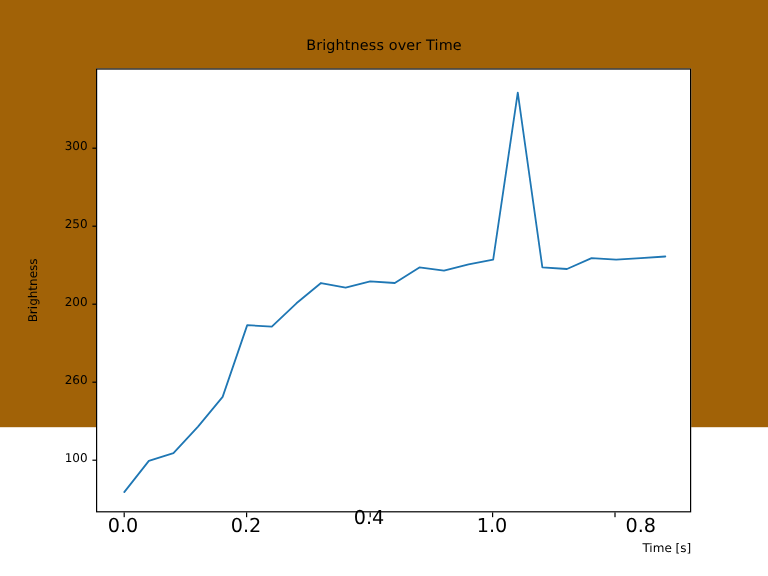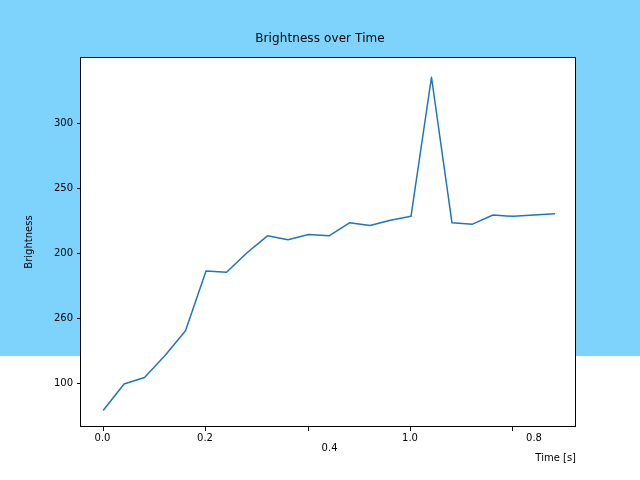--- a/index.html
+++ b/index.html
@@ -11,21 +11,21 @@
   body {
     width: 640px;
     height: 480px;
     font-family: "DejaVu Sans", sans-serif;
     overflow: hidden;
   }
   #figure {
     position: relative;
     width: 640px;
     height: 356px;
-    background: #7dd3fc;
+    background: #a16207;
   }
   #chart-title {
     position: absolute;
     left: 0;
     top: 31px;
     width: 640px;
     text-align: center;
     font-size: 12px;
     color: #000000;
     letter-spacing: 0.1px;
@@ -54,21 +54,21 @@
     text-align: right;
     width: 46px;
     font-size: 10px;
     color: #000000;
     line-height: 10px;
   }
   .tick-label-x {
     position: absolute;
     text-align: center;
     width: 60px;
-    font-size: 10px;
+    font-size: 16px;
     color: #000000;
     line-height: 10px;
   }
   .tick-mark-y {
     position: absolute;
     width: 3.5px;
     height: 1px;
     background: #000000;
   }
   .tick-mark-x {
@@ -137,20 +137,20 @@
       <div class="tick-label-y" style="left: 27px; top: 183.047px;">250</div>
       <div class="tick-mark-y" style="left: 76.5px; top: 123px;"></div>
       <div class="tick-label-y" style="left: 27px; top: 118.044px;">300</div>
     </div>
   <div id="x-ticks">
       <div class="tick-mark-x" style="left: 103px; top: 427px;"></div>
       <div class="tick-label-x" style="left: 72.5455px; top: 433px;">0.0</div>
       <div class="tick-mark-x" style="left: 205px; top: 427px;"></div>
       <div class="tick-label-x" style="left: 175.025px; top: 433px;">0.2</div>
       <div class="tick-mark-x" style="left: 308px; top: 427px;"></div>
-      <div class="tick-label-x" style="left: 277.504px; top: 443px; text-align: right;">0.4</div>
+      <div class="tick-label-x" style="left: 277.504px; top: 427px;">0.4</div>
       <div class="tick-mark-x" style="left: 410px; top: 427px;"></div>
       <div class="tick-label-x" style="left: 379.983px; top: 433px;">1.0</div>
       <div class="tick-mark-x" style="left: 512px; top: 427px;"></div>
       <div class="tick-label-x" style="left: 504px; top: 433px;">0.8</div>
     </div>
 
 </div>
 
 </body></html>

